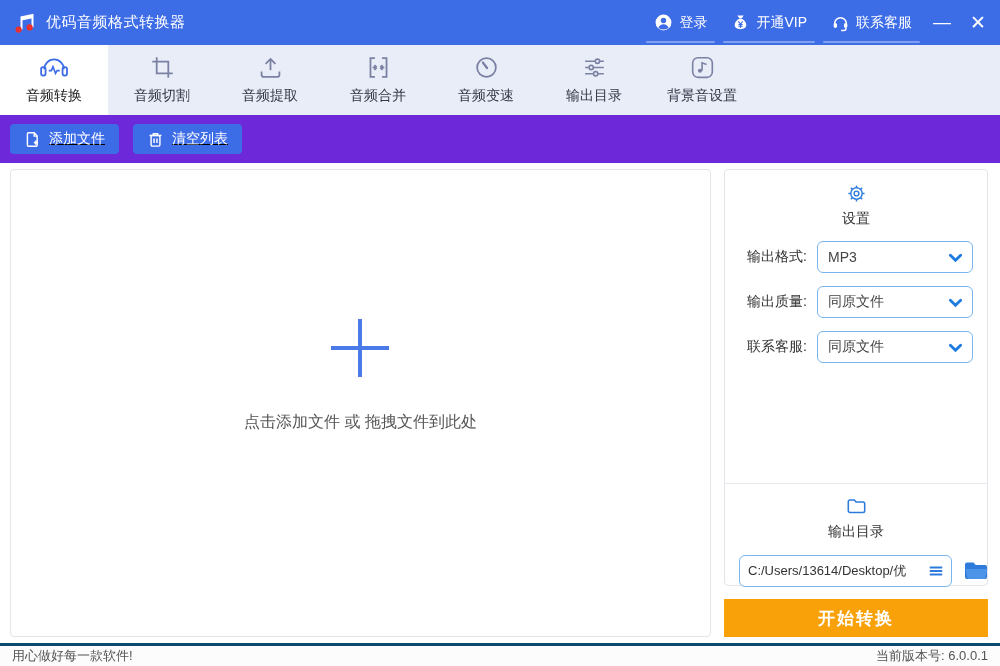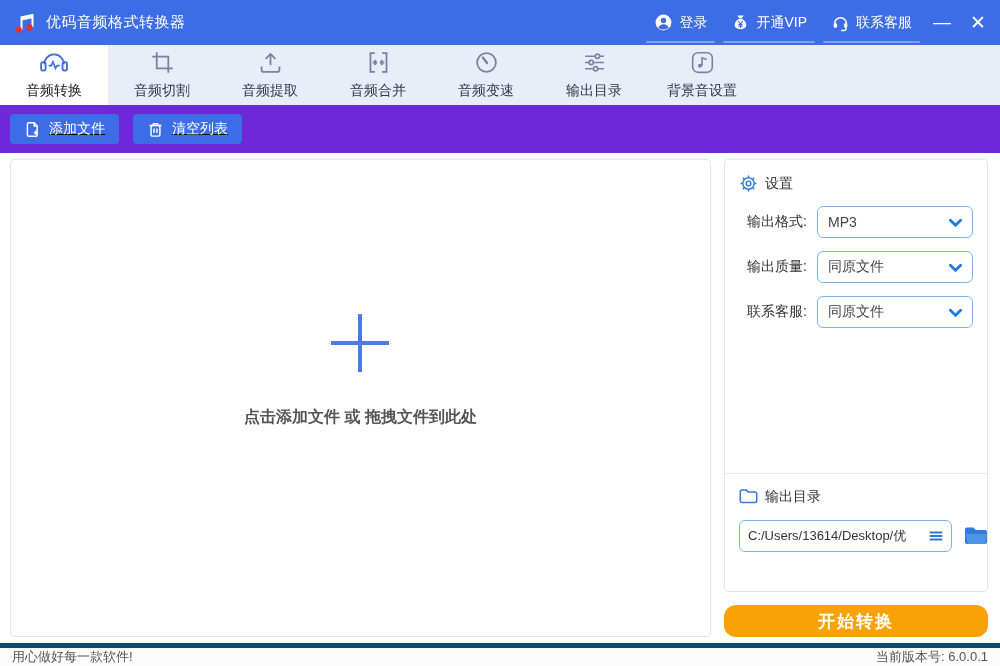--- a/index.html
+++ b/index.html
@@ -17,59 +17,59 @@
   .titlebar .logo{width:26px;height:26px;margin-right:8px;flex:none;}
   .titlebar .wtitle{font-size:15px;letter-spacing:.5px;}
   .tb-right{margin-left:auto;display:flex;align-items:flex-end;height:100%;}
   .tb-item{position:relative;height:100%;display:flex;align-items:center;gap:6px;padding:0 12px;font-size:14px;cursor:pointer;}
   .tb-item::after{content:"";position:absolute;left:4px;right:4px;bottom:2px;height:2px;background:rgba(255,255,255,.35);border-radius:1px;}
   .tb-item svg{width:19px;height:19px;}
   .win-btn{width:36px;height:100%;display:flex;align-items:center;justify-content:center;font-size:18px;cursor:pointer;}
   .win-btn.close{font-size:19px;margin-right:4px;}
 
   
-  .toolbar{height:60px;background:var(--toolbar_bg);display:flex;flex:none;}
+  .toolbar{height:70px;background:var(--toolbar_bg);display:flex;flex:none;}
   .tab{width:108px;display:flex;flex-direction:column;align-items:center;justify-content:center;gap:7px;cursor:pointer;color:var(--tab_icon_gray);}
   .tab .tlabel{font-size:14px;color:#333746;}
   .tab svg{height:25px;}
   .tab.active{background:#fff;color:var(--accent);}
   .tab.active .tlabel{color:#222;}
 
   
   .actions{height:48px;display:flex;align-items:center;gap:14px;padding:0 10px;background:#6d28d9;flex:none;text-decoration:underline;}
   .act-btn{height:30px;background:var(--accent);border:none;border-radius:4px;color:#fff;font-size:14px;display:flex;align-items:center;gap:8px;padding:0 14px;cursor:pointer;font-family:inherit;}
   .act-btn svg{width:17px;height:17px;}
 
   
   .main{flex:1;display:flex;gap:13px;padding:6px 12px 6px 10px;min-height:0;}
   .dropzone{flex:1;border:1px solid #E3E5EA;border-radius:4px;display:flex;flex-direction:column;align-items:center;justify-content:center;cursor:pointer;}
-  .dz-inner{display:flex;flex-direction:column;align-items:center;gap:34px;transform:translateY(-28px);font-weight:bold;}
+  .dz-inner{display:flex;flex-direction:column;align-items:center;gap:34px;transform:translateY(-28px);}
   .dz-hint{font-size:16px;color:#555;}
 
   .sidebar{width:264px;display:flex;flex-direction:column;flex:none;}
   .panel{flex:1;border:1px solid #E3E5EA;border-radius:4px;display:flex;flex-direction:column;margin-bottom:13px;min-height:0;}
   .settings-sec{height:313px;padding:14px 14px 0 14px;flex:none;}
-  .sec-head{display:flex;align-items:center;gap:7px;font-size:14px;color:#333;}
+  .sec-head{display:flex;align-items:center;gap:7px;font-size:14px;color:#333;flex-direction:column;}
   .sec-head svg{width:19px;height:19px;}
   .set-row{display:flex;align-items:center;margin-top:13px;}
   .set-row .slabel{width:78px;font-size:14px;color:#333;padding-left:8px;flex:none;}
   .dropdown{flex:1;height:32px;border:1px solid var(--dropdown_border);border-radius:6px;display:flex;align-items:center;justify-content:space-between;padding:0 9px 0 10px;font-size:14px;color:#444;cursor:pointer;background:#fff;}
   .dropdown svg{width:15px;height:15px;flex:none;}
   .divider{border-top:1px solid #E7E9EE;}
   .output-sec{padding:13px 14px;flex:1;}
   .path-row{display:flex;align-items:center;margin-top:14px;}
   .path-wrap{flex:1;height:32px;border:1px solid var(--dropdown_border);border-radius:6px;display:flex;align-items:center;padding:0 7px 0 8px;gap:4px;background:#fff;}
   .path-wrap input{border:none;outline:none;flex:1;min-width:0;font-size:13px;color:#333;font-family:inherit;background:transparent;}
   .path-wrap .menu-ic{width:16px;height:16px;flex:none;cursor:pointer;}
   .browse-btn{border:none;background:none;margin-left:11px;cursor:pointer;width:26px;height:22px;padding:0;flex:none;}
   .browse-btn svg{width:26px;height:22px;}
-  .convert-btn{height:32px;border:none;border-radius:12px;background:var(--convert_orange);color:#fff;font-size:17px;font-weight:bold;letter-spacing:2px;cursor:pointer;flex:none;font-family:inherit;}
-
-  
-  .statusbar{height:23px;border-top:5px solid #0c4a6e;background:#FCFCFC;display:flex;align-items:center;justify-content:space-between;padding:0 12px;font-size:13px;color:#555;flex:none;}
+  .convert-btn{height:38px;border:none;border-radius:0;background:var(--convert_orange);color:#fff;font-size:17px;font-weight:bold;letter-spacing:2px;cursor:pointer;flex:none;font-family:inherit;}
+
+  
+  .statusbar{height:23px;border-top:3px solid #0c4a6e;background:#FCFCFC;display:flex;align-items:center;justify-content:space-between;padding:0 12px;font-size:13px;color:#555;flex:none;}
 </style>
 </head>
 <body>
 
 <div class="app">
 
   <div class="titlebar">
     <svg class="logo" viewBox="0 0 26 26">
       <path d="M9.5 19.5V7.2l11-2.3v12.3" stroke="#fff" stroke-width="2" fill="none"></path>
       <path d="M9.5 7.2l11-2.3v3.4l-11 2.3z" fill="#fff"></path>

